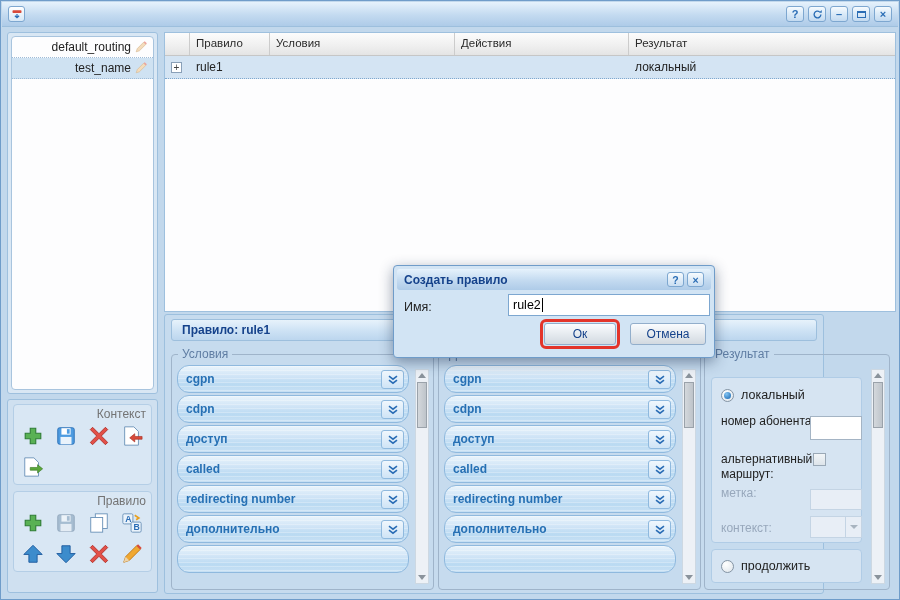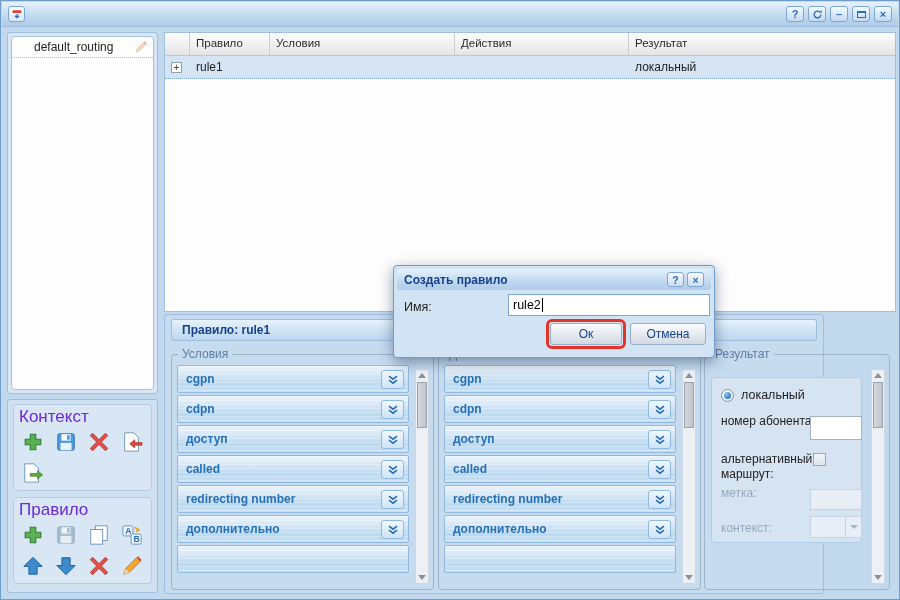--- a/index.html
+++ b/index.html
@@ -19,28 +19,28 @@
   .win-btn { width:18px; height:16px; border:1px solid #7da7d0; border-radius:3px;
     background:linear-gradient(180deg,#f7fbfe 0%,#dcebf8 45%,#c3daf0 100%);
     color:#2a6db5; font-size:11px; font-weight:bold; display:flex; align-items:center; justify-content:center; }
   .max-glyph { width:9px; height:7px; border:1px solid #2a6db5; border-top-width:2px; background:transparent; }
 
   
   .ctx-list-wrap { position:absolute; left:6px; top:31px; width:151px; height:362px;
     background:#d9e7f4; border:1px solid #9ec0de; border-radius:3px; padding:3px; }
   .ctx-list { width:100%; height:100%; background:#fdfdfe; border:1px solid #a8c4de; border-radius:4px; overflow:hidden; }
   .ctx-item { position:relative; height:21px; display:flex; align-items:center; padding:0 22px;
-    border-bottom:1px dotted #9fbcd8; font-size:12px; color:#222; }
+    border-bottom:1px dotted #9fbcd8; font-size:12px; color:#222;justify-content:flex-end; }
   .ctx-item.selected { background:#cfe2f2; }
   .ctx-item .pencil { position:absolute; right:5px; top:3px; }
 
   .toolbox { position:absolute; left:6px; top:398px; width:151px; height:194px;
     background:#cfe0f0; border:1px solid #9ec0de; border-radius:3px; padding:4px 5px; }
   .groupbox { background:#d9e7f4; border:1px solid #b4cee6; border-radius:4px; padding:2px 5px 5px; margin-bottom:6px; }
-  .groupbox-title { text-align:left; font-size:17px; color:#6d28d9; margin-bottom:3px; }
+  .groupbox-title { text-align:right; font-size:12px; color:#737373; margin-bottom:3px; }
   .icon-row { display:flex; flex-wrap:wrap; gap:7px 9px; padding:0 2px; }
   .tool-icon { width:24px; height:24px; display:flex; align-items:center; justify-content:center; }
   .tool-icon.disabled { filter:grayscale(.6); opacity:.5; }
 
   
   .table-area { position:absolute; left:163px; top:31px; width:732px; height:280px;
     background:#fdfdfe; border:1px solid #9ec0de; overflow:hidden; }
   .thead { display:flex; height:23px;
     background:linear-gradient(180deg,#fcfcfc 0%,#efefef 60%,#e4e4e4 100%);
     border-bottom:1px solid #c6c6c6; }
@@ -57,21 +57,21 @@
   .panel-header { position:absolute; left:6px; right:6px; top:4px; height:22px;
     background:linear-gradient(180deg,#e7f2fb 0%,#cfe3f5 50%,#bcd6ee 100%);
     border:1px solid #9dbfdd; border-radius:3px; display:flex; align-items:center; padding:0 10px;
     font-size:12px; font-weight:bold; color:#15428b; }
   fieldset.group { position:absolute; top:32px; height:243px; border:1px solid #9fb4ca; border-radius:4px; }
   fieldset.group legend { font-size:12px; color:#5f7da3; padding:0 4px; margin-left:6px; }
   .fs-conditions { left:6px;  width:263px; }
   .fs-actions    { left:273px; width:263px; }
   .fs-result     { left:539px; width:186px; }
   .bars { position:absolute; left:5px; right:24px; top:4px; bottom:3px; overflow:hidden; }
-  .bar { position:relative; height:28px; margin-bottom:2px; border:1px solid #8fb9de; border-radius:2px;
+  .bar { position:relative; height:28px; margin-bottom:2px; border:1px solid #8fb9de; border-radius:12px;
     background:linear-gradient(180deg,#eaf4fc 0%,#cde3f6 45%,#badaf2 70%,#c7e0f4 100%);
     background-image:repeating-linear-gradient(180deg, rgba(255,255,255,.28) 0 1px, rgba(0,0,0,0) 1px 4px),
       linear-gradient(180deg,#eaf4fc 0%,#cde3f6 45%,#badaf2 70%,#c7e0f4 100%);
     display:flex; align-items:center; padding:0 8px; }
   .bar-label { font-size:12px; font-weight:bold; color:#2670b4; }
   .bar-btn { position:absolute; right:4px; top:4px; width:23px; height:19px;
     border:1px solid #8fb9de; border-radius:3px;
     background:linear-gradient(180deg,#f0f7fd,#cfe4f6); display:flex; align-items:center; justify-content:center; }
 
   
@@ -113,21 +113,21 @@
     background:linear-gradient(180deg,#e6f2fc 0%,#c3daf0 55%,#aecbe8 100%);
     display:flex; align-items:center; padding:0 7px; font-size:12px; font-weight:bold; color:#15428b; }
   .dlg-btns { margin-left:auto; display:flex; gap:3px; }
   .dlg-tbtn { width:17px; height:15px; border:1px solid #7da7d0; border-radius:3px;
     background:linear-gradient(180deg,#f7fbfe,#c9def2); color:#2a6db5; font-size:10.5px; font-weight:bold;
     display:flex; align-items:center; justify-content:center; }
   .dlg-name-label { position:absolute; left:10px; top:34px; font-size:12.5px; color:#222; }
   .dlg-input { position:absolute; left:114px; top:28px; width:202px; height:22px; background:#fff;
     border:1px solid #7da7d0; font-size:12.5px; color:#000; display:flex; align-items:center; padding:0 4px; }
   .caret { display:inline-block; width:1px; height:14px; background:#000; margin-left:1px; }
-  .dlg-actions { position:absolute; right:8px; top:53px; display:flex; align-items:center; gap:4px; }
+  .dlg-actions { position:absolute; right:8px; top:53px; display:flex; align-items:center; gap:10px; }
   .dlg-btn { min-width:76px; height:22px; border:1px solid #92aecb; border-radius:3px;
     background:linear-gradient(180deg,#fafcfe 0%,#e4e9ee 55%,#d2d9e0 100%);
     font-size:12px; color:#15428b; display:flex; align-items:center; justify-content:center; }
   .ok-wrap { border:3px solid #e3342a; border-radius:6px; padding:1px; background:transparent; }
   .ok-wrap .dlg-btn { min-width:72px; }
 </style>
 </head>
 <body>
 
 <div id="app">
@@ -159,20 +159,29 @@
     <div class="ctx-list">
       <div class="ctx-item">
         <span>default_routing</span>
         <span class="pencil">
           <svg width="14" height="14" viewBox="0 0 16 16">
               <path d="M2.5 13.5l1.3-3.7L11 2.5 13.5 5 6.2 12.3z" fill="#f4dcbc" stroke="#d8bc96" stroke-width=".8"></path>
               <path d="M11 2.5 13.5 5l1.2-1.2-2.5-2.5z" fill="#eda39a"></path>
             </svg>
         </span>
       </div>
+      <div class="ctx-item selected">
+        <span>test_name</span>
+        <span class="pencil">
+          <svg width="14" height="14" viewBox="0 0 16 16">
+              <path d="M2.5 13.5l1.3-3.7L11 2.5 13.5 5 6.2 12.3z" fill="#f4dcbc" stroke="#d8bc96" stroke-width=".8"></path>
+              <path d="M11 2.5 13.5 5l1.2-1.2-2.5-2.5z" fill="#eda39a"></path>
+            </svg>
+        </span>
+      </div>
     </div>
   </div>
 
   <div class="toolbox">
     <div class="groupbox">
       <div class="groupbox-title">Контекст</div>
       <div class="icon-row">
         <span class="tool-icon">
           <svg width="22" height="22" viewBox="0 0 24 24">
               <path d="M9 3.5h6V9h5.5v6H15v5.5H9V15H3.5V9H9z" fill="#59b154" stroke="#2f7d34" stroke-width="1.2"></path>
@@ -426,20 +435,26 @@
           <div class="checkbox" style="left:101px; top:75px;"></div>
           <div class="fld-label dim" style="top:108px;">метка:</div>
           <div class="txt-input dim" style="left:98px; top:111px; width:52px; height:21px;"></div>
           <div class="fld-label dim" style="top:143px;">контекст:</div>
           <div class="mini-select" style="left:98px; top:138px; width:52px; height:22px;">
             <span class="sel-btn">
                 <span class="tri-down-sm"></span>
               </span>
           </div>
         </div>
+        <div class="res-card card-continue">
+          <div class="radio-row" style="padding-top:9px;">
+            <span class="radio"></span>
+            <span>продолжить</span>
+          </div>
+        </div>
 
       </div>
       <div class="vscroll">
         <span class="sb-arrow sb-up">
             <span class="tri-up"></span>
           </span>
         <span class="sb-thumb"></span>
         <span class="sb-arrow sb-down">
             <span class="tri-down"></span>
           </span>

